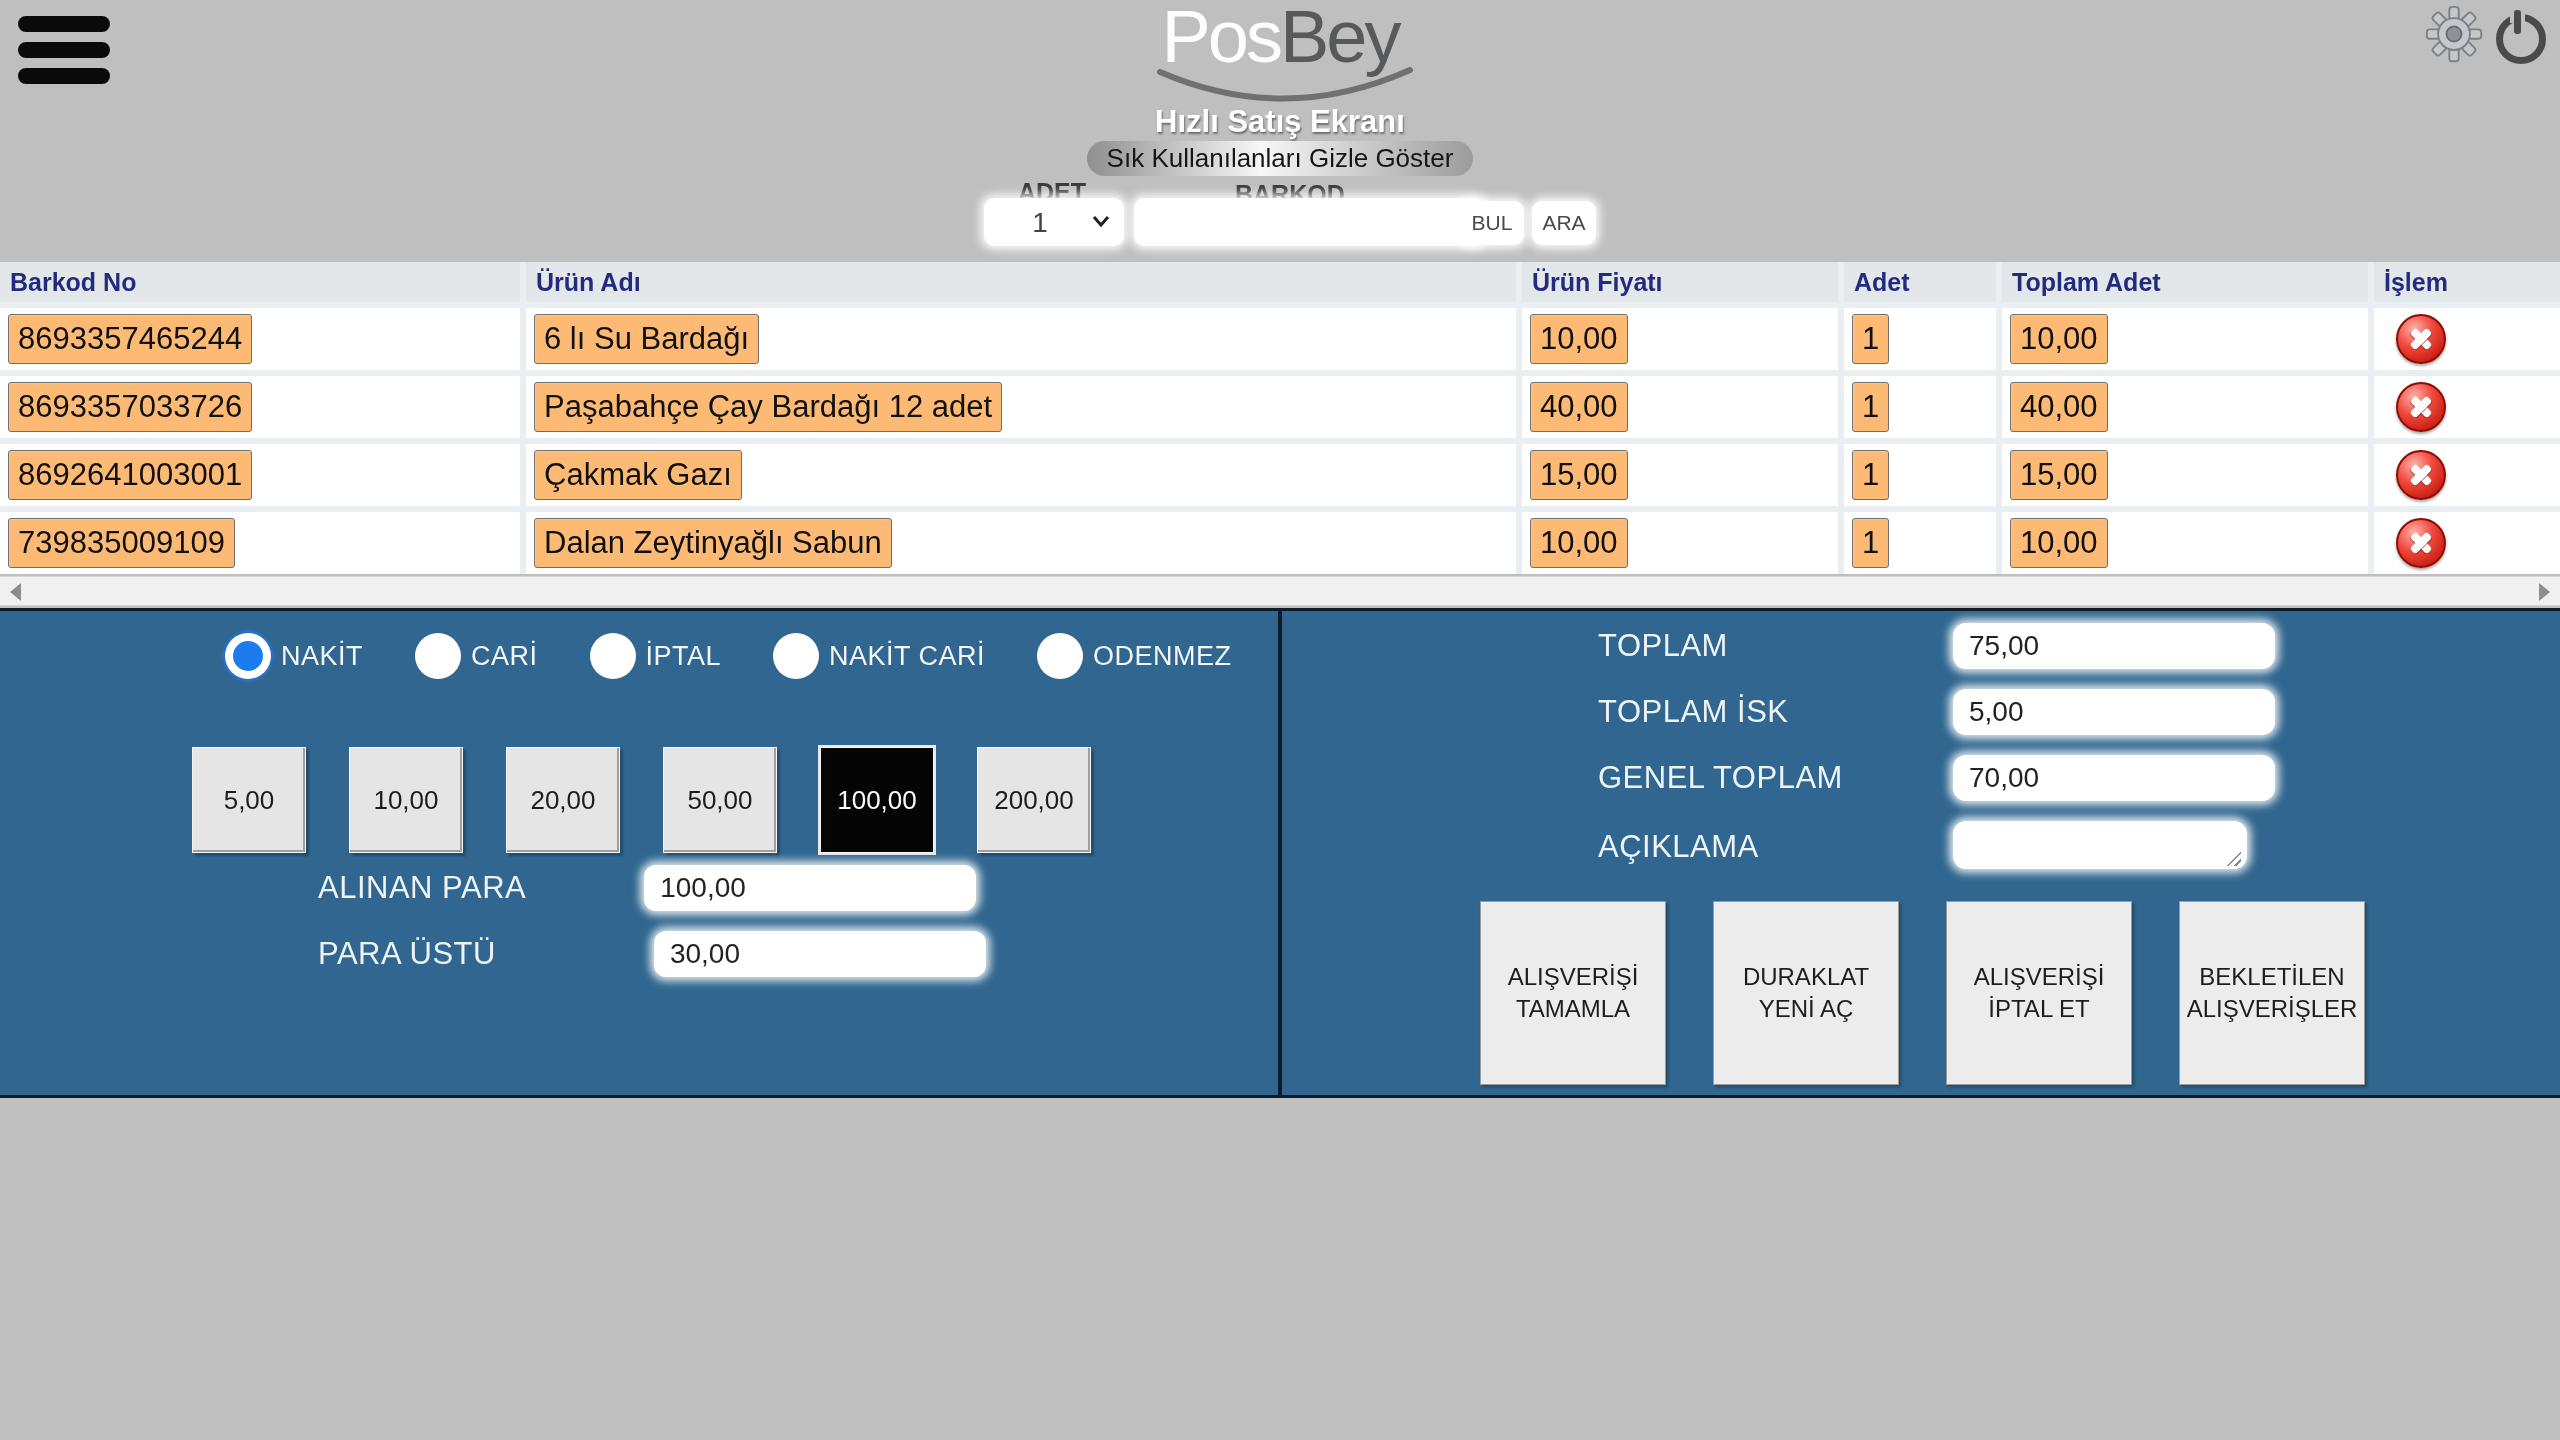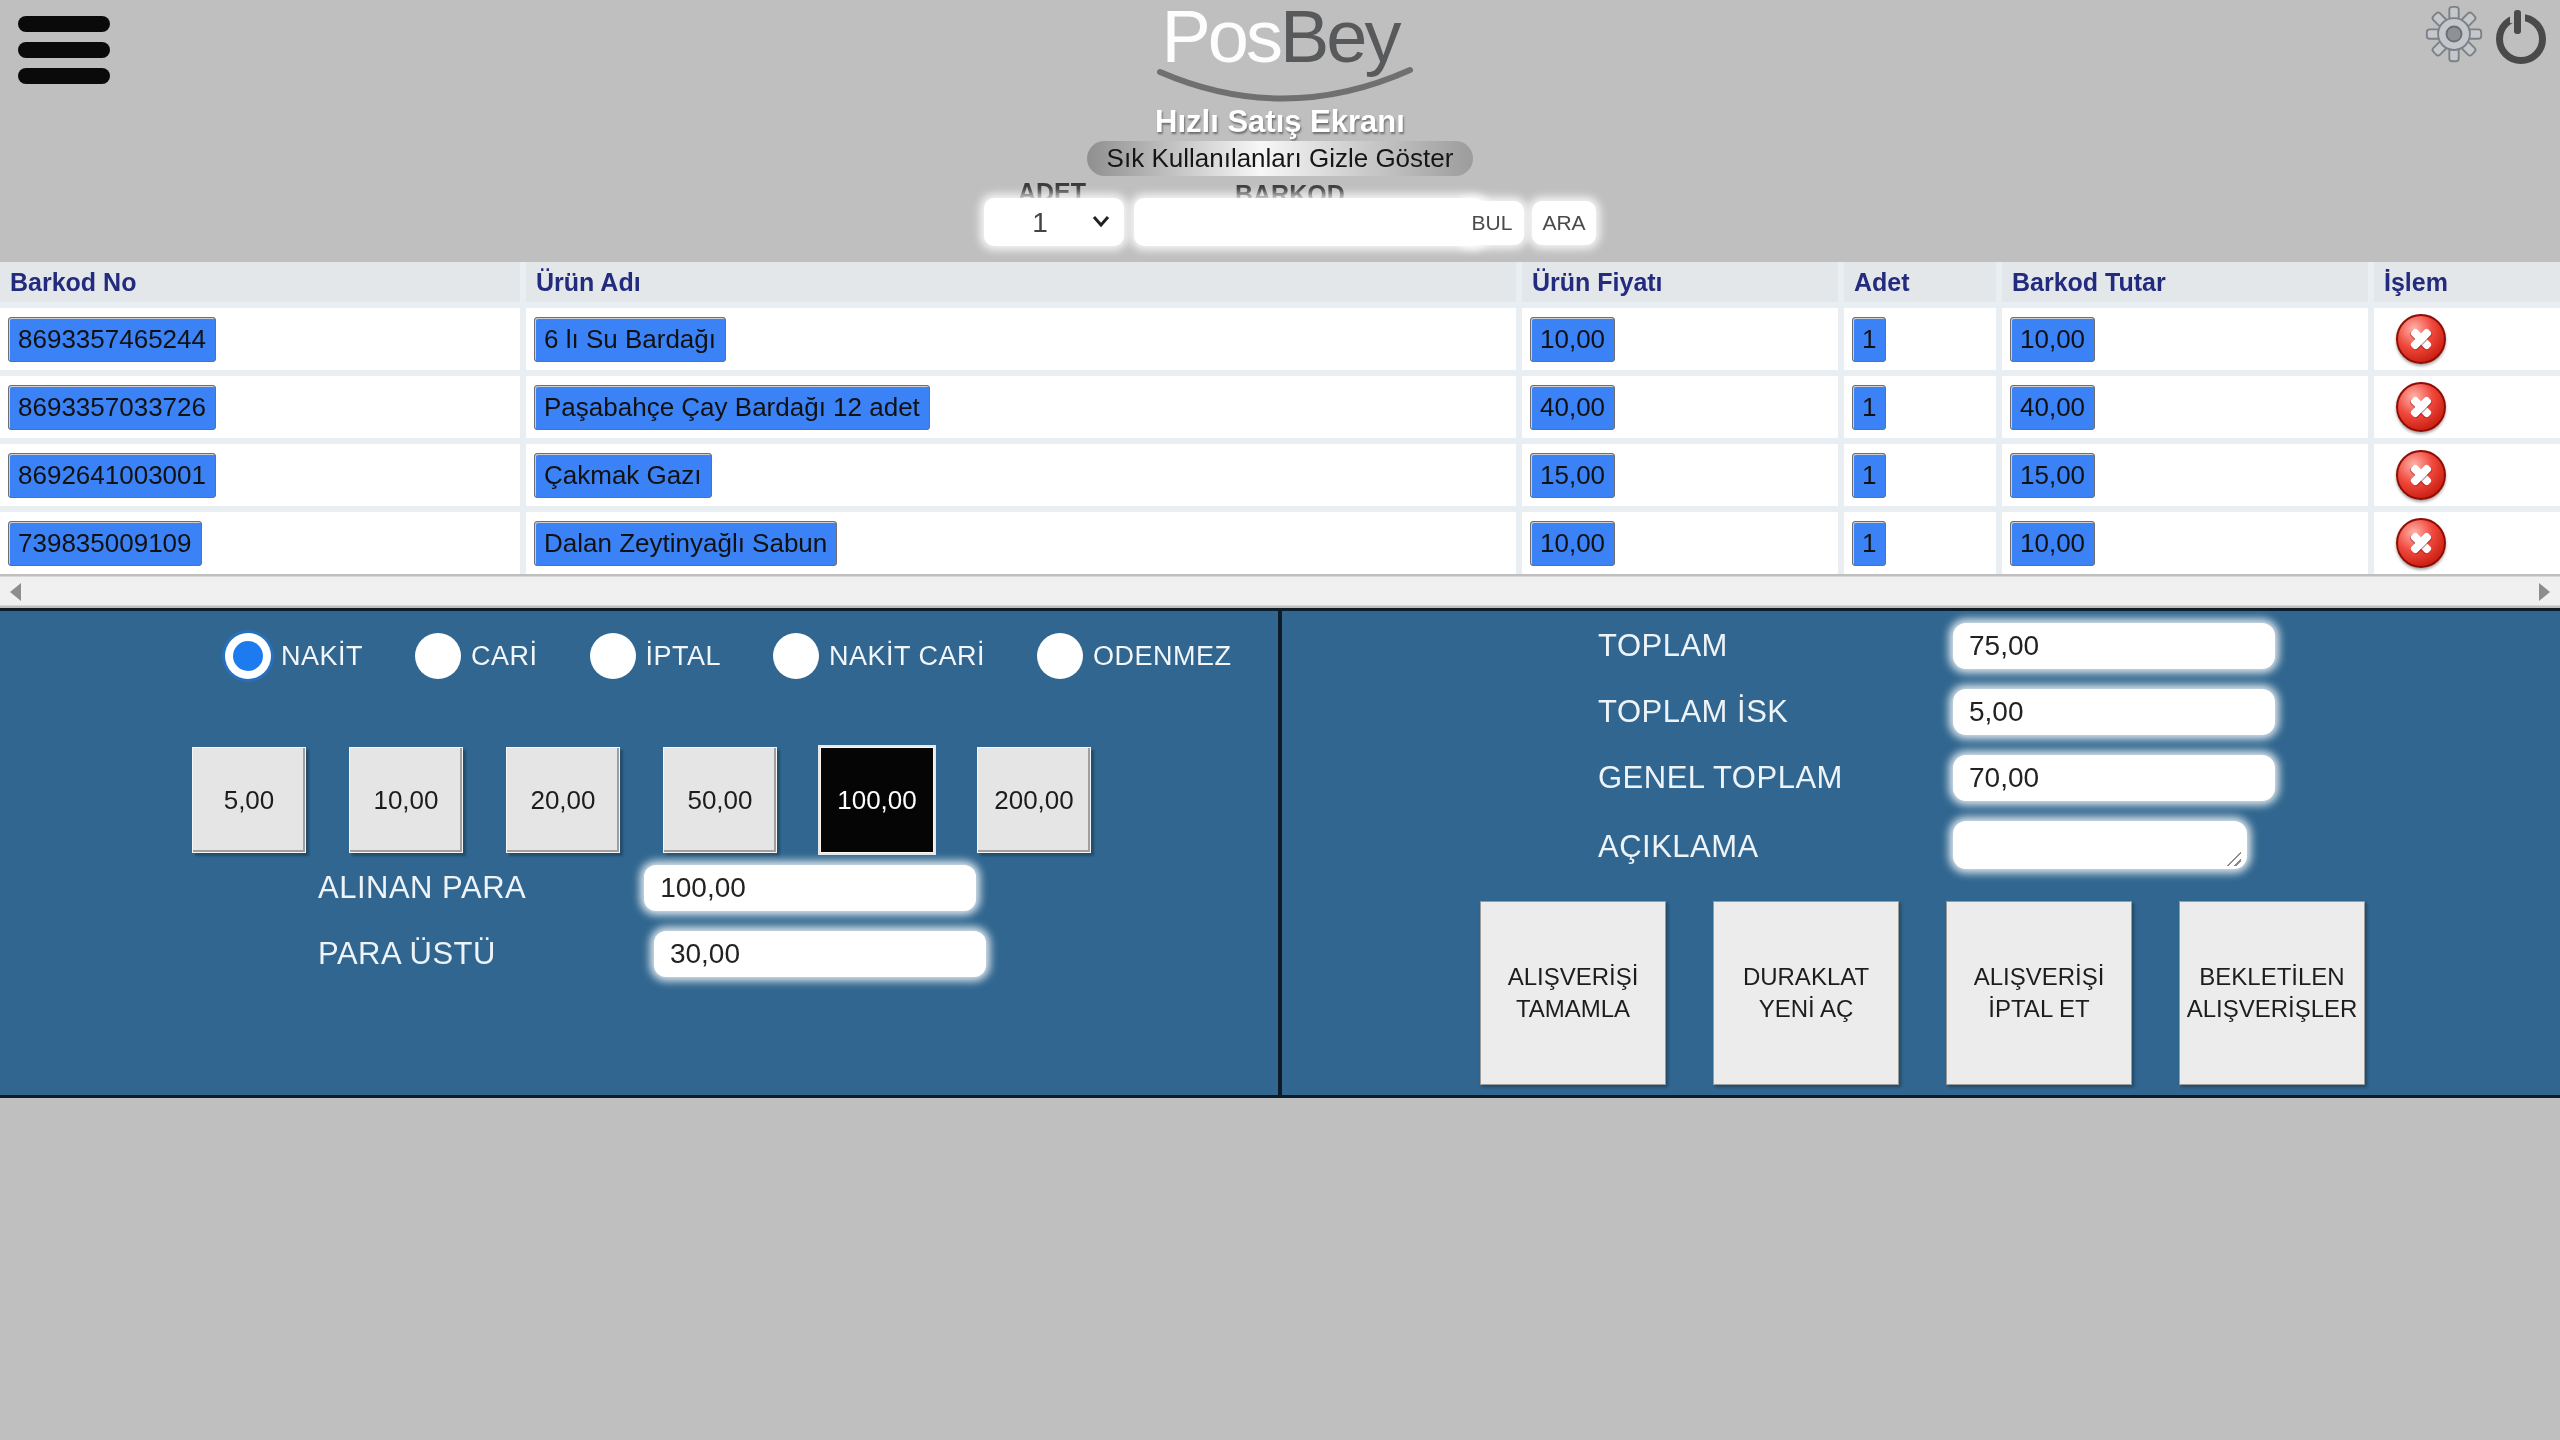--- a/index.html
+++ b/index.html
@@ -51,22 +51,22 @@
   .btn-bul{left:1460px;top:201px;width:64px;}
   .btn-ara{left:1532px;top:201px;width:64px;}
 
   
   .table{left:0;top:262px;width:2560px;display:grid;
     grid-template-columns:520px 990px 316px 152px 366px auto;
     grid-auto-rows:auto;column-gap:6px;row-gap:6px;background:#e9eef2;text-align:right;}
   .th{background:#e4e7ea;color:#232b7e;font-weight:bold;font-size:25px;height:40px;display:flex;align-items:center;padding-left:10px;}
   .td{background:#ffffff;height:62px;display:flex;align-items:center;padding-left:8px;}
   .cellbox{
-    border:1px solid #6f6f6f;border-radius:3px;background:#3b82f6;
-    font-size:26px;color:#111;padding:6px 9px;white-space:nowrap;box-shadow:1px 1px 0 #cfcfcf inset;
+    border:1px solid #6f6f6f;border-radius:3px;background:#fdba74;
+    font-size:31px;color:#111;padding:6px 9px;white-space:nowrap;box-shadow:1px 1px 0 #cfcfcf inset;
   }
   .del-btn{width:46px;height:46px;border-radius:50%;position:relative;cursor:pointer;margin-left:14px;
     background:radial-gradient(circle at 35% 28%,#ffb4ab,#f0483c 42%,#c01408 88%);
     border:2px solid #8f0d04;box-shadow:0 2px 3px rgba(0,0,0,.35);}
   .del-btn .xb{position:absolute;left:11px;top:19px;width:24px;height:8px;background:#fff;border-radius:3px;box-shadow:0 1px 1px rgba(120,0,0,.5);}
   .del-btn .xb1{transform:rotate(45deg);}
   .del-btn .xb2{transform:rotate(-45deg);}
 
   
   .hscroll{left:0;top:576px;width:2560px;height:28px;background:#f0f0f0;border-top:1px solid #d7d7d7;border-bottom:1px solid #d7d7d7;}
@@ -181,21 +181,21 @@
 <input class="abs soft barkod-input" value="" style="">
 
 <div class="abs soft mini-btn btn-bul">BUL</div>
 <div class="abs soft mini-btn btn-ara">ARA</div>
 
 <div class="abs table">
   <div class="th">Barkod No</div>
   <div class="th">Ürün Adı</div>
   <div class="th">Ürün Fiyatı</div>
   <div class="th">Adet</div>
-  <div class="th">Barkod Tutar</div>
+  <div class="th">Toplam Adet</div>
   <div class="th">İşlem</div>
 
   <div class="td">
       <div class="cellbox">8693357465244</div>
     </div>
   <div class="td">
       <div class="cellbox">6 lı Su Bardağı</div>
     </div>
   <div class="td">
       <div class="cellbox">10,00</div>

